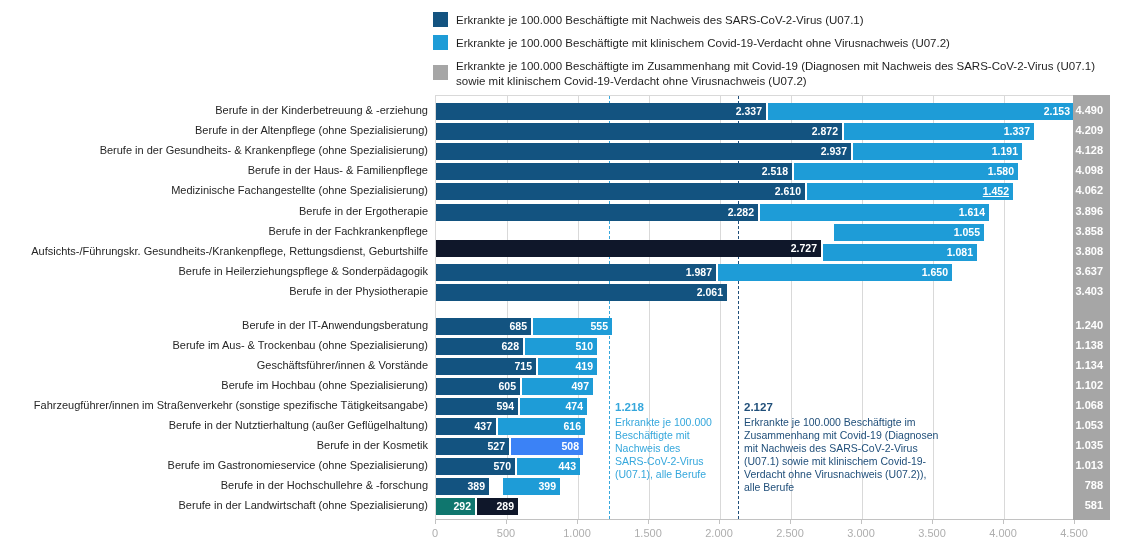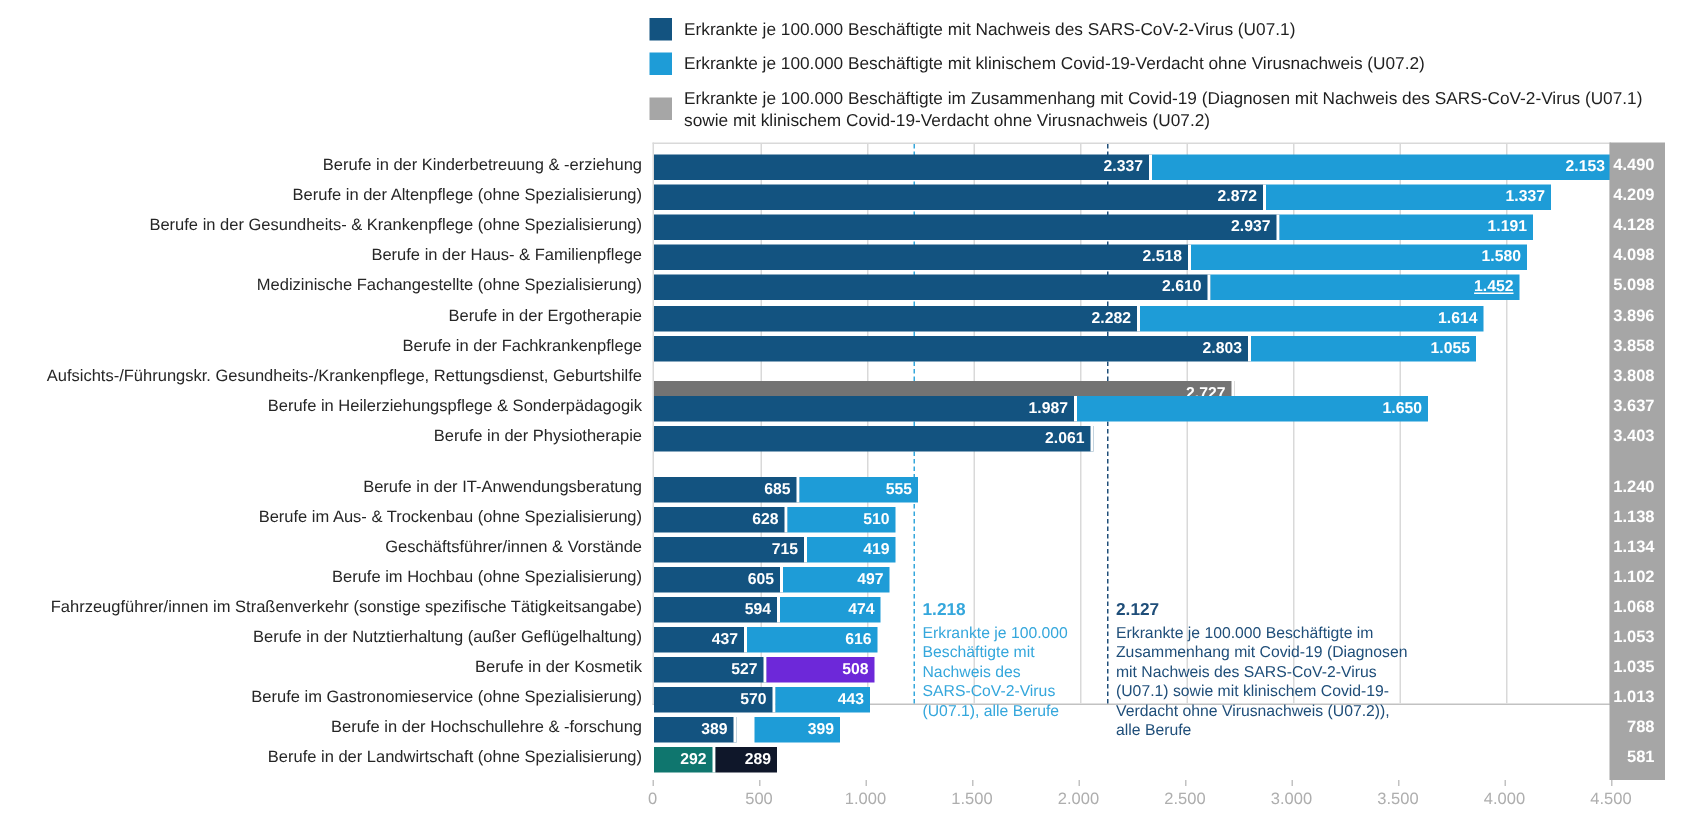--- a/index.html
+++ b/index.html
@@ -4,21 +4,21 @@
 <style>
   html,body{margin:0;padding:0;background:#fff;}
   #stage{position:relative;width:1124px;height:555px;background:#fff;
          font-family:"Liberation Sans","DejaVu Sans",sans-serif;overflow:hidden;}
   
   #legend{position:absolute;left:433px;top:10px;width:680px;}
   .legend-item{position:absolute;left:0;}
   .legend-swatch{position:absolute;left:0;width:15px;height:15px;}
   .legend-label{position:absolute;left:23px;top:1px;font-size:11.5px;color:#1f1f1f;line-height:14.5px;width:655px;}
   
-  #plot{position:absolute;left:435px;top:95px;width:639px;height:375px;
+  #plot{position:absolute;left:435px;top:95px;width:639px;height:425px;
         border:1px solid #d9d9d9;border-bottom:1px solid #c2c2c2;box-sizing:border-box;padding-left:20px;}
   .gridline{position:absolute;top:0;bottom:0;width:1px;background:#d9d9d9;}
   .ref-line{position:absolute;top:0;bottom:0;width:0;border-left:1px dashed;}
   .bar-seg{position:absolute;height:17px;line-height:17px;font-size:10.5px;font-weight:bold;
            color:#fff;text-align:right;box-sizing:border-box;padding-right:4px;overflow:hidden;white-space:nowrap;}
   .seg-dark{border-right:2px solid #fff;}
   
   .cat-label{position:absolute;right:696px;width:430px;height:17px;line-height:17px;
              font-size:11px;color:#262626;text-align:right;white-space:nowrap;}
   
@@ -89,61 +89,61 @@
       <div class="bar-seg seg-dark" style="left: 0px; top: 27.1px; width: 408px; background: rgb(19, 83, 128);">2.872</div>
       <div class="bar-seg" style="left: 408px; top: 27.1px; width: 190px; background: rgb(30, 156, 215);">1.337</div>
       <div class="bar-seg seg-dark" style="left: 0px; top: 47.2px; width: 417px; background: rgb(19, 83, 128);">2.937</div>
       <div class="bar-seg" style="left: 417px; top: 47.2px; width: 169px; background: rgb(30, 156, 215);">1.191</div>
       <div class="bar-seg seg-dark" style="left: 0px; top: 67.3px; width: 358px; background: rgb(19, 83, 128);">2.518</div>
       <div class="bar-seg" style="left: 358px; top: 67.3px; width: 224px; background: rgb(30, 156, 215);">1.580</div>
       <div class="bar-seg seg-dark" style="left: 0px; top: 87.4px; width: 371px; background: rgb(19, 83, 128);">2.610</div>
       <div class="bar-seg" style="left: 371px; top: 87.4px; width: 206px; background: rgb(30, 156, 215); text-decoration: underline;">1.452</div>
       <div class="bar-seg seg-dark" style="left: 0px; top: 107.5px; width: 324px; background: rgb(19, 83, 128);">2.282</div>
       <div class="bar-seg" style="left: 324px; top: 107.5px; width: 229px; background: rgb(30, 156, 215);">1.614</div>
-      <div class="bar-seg seg-dark" style="left: 0px; top: 127.6px; width: 398px; background: rgb(19, 83, 128);">2.803</div>
       <div class="bar-seg" style="left: 398px; top: 127.6px; width: 150px; background: rgb(30, 156, 215);">1.055</div>
-      <div class="bar-seg seg-dark" style="left: 0px; top: 158px; width: 387px; background: #737373;">2.727</div>
+      <div class="bar-seg seg-dark" style="left: 0px; top: 144px; width: 387px; background: #0f172a;">2.727</div>
+      <div class="bar-seg" style="left: 387px; top: 147.7px; width: 154px; background: rgb(30, 156, 215);">1.081</div>
       <div class="bar-seg seg-dark" style="left: 0px; top: 167.8px; width: 282px; background: rgb(19, 83, 128);">1.987</div>
       <div class="bar-seg" style="left: 282px; top: 167.8px; width: 234px; background: rgb(30, 156, 215);">1.650</div>
       <div class="bar-seg seg-dark" style="left: 0px; top: 187.9px; width: 293px; background: rgb(19, 83, 128);">2.061</div>
       <div class="bar-seg seg-dark" style="left: 0px; top: 221.5px; width: 97px; background: rgb(19, 83, 128);">685</div>
       <div class="bar-seg" style="left: 97px; top: 221.5px; width: 79px; background: rgb(30, 156, 215);">555</div>
       <div class="bar-seg seg-dark" style="left: 0px; top: 241.6px; width: 89px; background: rgb(19, 83, 128);">628</div>
       <div class="bar-seg" style="left: 89px; top: 241.6px; width: 72px; background: rgb(30, 156, 215);">510</div>
       <div class="bar-seg seg-dark" style="left: 0px; top: 261.7px; width: 102px; background: rgb(19, 83, 128);">715</div>
       <div class="bar-seg" style="left: 102px; top: 261.7px; width: 59px; background: rgb(30, 156, 215);">419</div>
       <div class="bar-seg seg-dark" style="left: 0px; top: 281.8px; width: 86px; background: rgb(19, 83, 128);">605</div>
       <div class="bar-seg" style="left: 86px; top: 281.8px; width: 71px; background: rgb(30, 156, 215);">497</div>
       <div class="bar-seg seg-dark" style="left: 0px; top: 301.9px; width: 84px; background: rgb(19, 83, 128);">594</div>
       <div class="bar-seg" style="left: 84px; top: 301.9px; width: 67px; background: rgb(30, 156, 215);">474</div>
       <div class="bar-seg seg-dark" style="left: 0px; top: 322px; width: 62px; background: rgb(19, 83, 128);">437</div>
       <div class="bar-seg" style="left: 62px; top: 322px; width: 87px; background: rgb(30, 156, 215);">616</div>
       <div class="bar-seg seg-dark" style="left: 0px; top: 342.1px; width: 75px; background: rgb(19, 83, 128);">527</div>
-      <div class="bar-seg" style="left: 75px; top: 342.1px; width: 72px; background: #6d28d9;">508</div>
+      <div class="bar-seg" style="left: 75px; top: 342.1px; width: 72px; background: #3b82f6;">508</div>
       <div class="bar-seg seg-dark" style="left: 0px; top: 362.2px; width: 81px; background: rgb(19, 83, 128); text-align: right;">570</div>
       <div class="bar-seg" style="left: 81px; top: 362.2px; width: 63px; background: rgb(30, 156, 215);">443</div>
       <div class="bar-seg seg-dark" style="left: 0px; top: 382.3px; width: 55px; background: rgb(19, 83, 128);">389</div>
       <div class="bar-seg" style="left: 55px; top: 382.3px; width: 57px; background: rgb(30, 156, 215); margin-left: 12px;">399</div>
       <div class="bar-seg seg-dark" style="left: 0px; top: 402.4px; width: 41px; background: #0f766e;">292</div>
       <div class="bar-seg" style="left: 41px; top: 402.4px; width: 41px; background: #0f172a;">289</div>
       <div class="ref-ann" style="left: 179px; top: 304px; width: 100px; color: rgb(53, 167, 220);">
         <div class="ref-num">1.218</div>
         <div class="ref-text">Erkrankte je 100.000 Beschäftigte mit Nachweis des SARS-CoV-2-Virus (U07.1), alle Berufe</div>
       </div>
       <div class="ref-ann" style="left: 308px; top: 304px; width: 196px; color: rgb(31, 78, 121);">
         <div class="ref-num">2.127</div>
         <div class="ref-text">Erkrankte je 100.000 Beschäftigte im Zusammenhang mit Covid-19 (Diagnosen mit Nachweis des SARS-CoV-2-Virus (U07.1) sowie mit klinischem Covid-19-Verdacht ohne Virusnachweis (U07.2)), alle Berufe</div>
       </div>
     </div>
   <div id="totals-band" style="background: rgb(166, 166, 166);">
       <div class="total-value" style="top: 7px;">4.490</div>
       <div class="total-value" style="top: 27.1px;">4.209</div>
       <div class="total-value" style="top: 47.2px;">4.128</div>
       <div class="total-value" style="top: 67.3px;">4.098</div>
-      <div class="total-value" style="top: 87.4px;">5.098</div>
+      <div class="total-value" style="top: 87.4px;">4.062</div>
       <div class="total-value" style="top: 107.5px;">3.896</div>
       <div class="total-value" style="top: 127.6px;">3.858</div>
       <div class="total-value" style="top: 147.7px;">3.808</div>
       <div class="total-value" style="top: 167.8px;">3.637</div>
       <div class="total-value" style="top: 187.9px;">3.403</div>
       <div class="total-value" style="top: 221.5px;">1.240</div>
       <div class="total-value" style="top: 241.6px;">1.138</div>
       <div class="total-value" style="top: 261.7px;">1.134</div>
       <div class="total-value" style="top: 281.8px;">1.102</div>
       <div class="total-value" style="top: 301.9px;">1.068</div>

